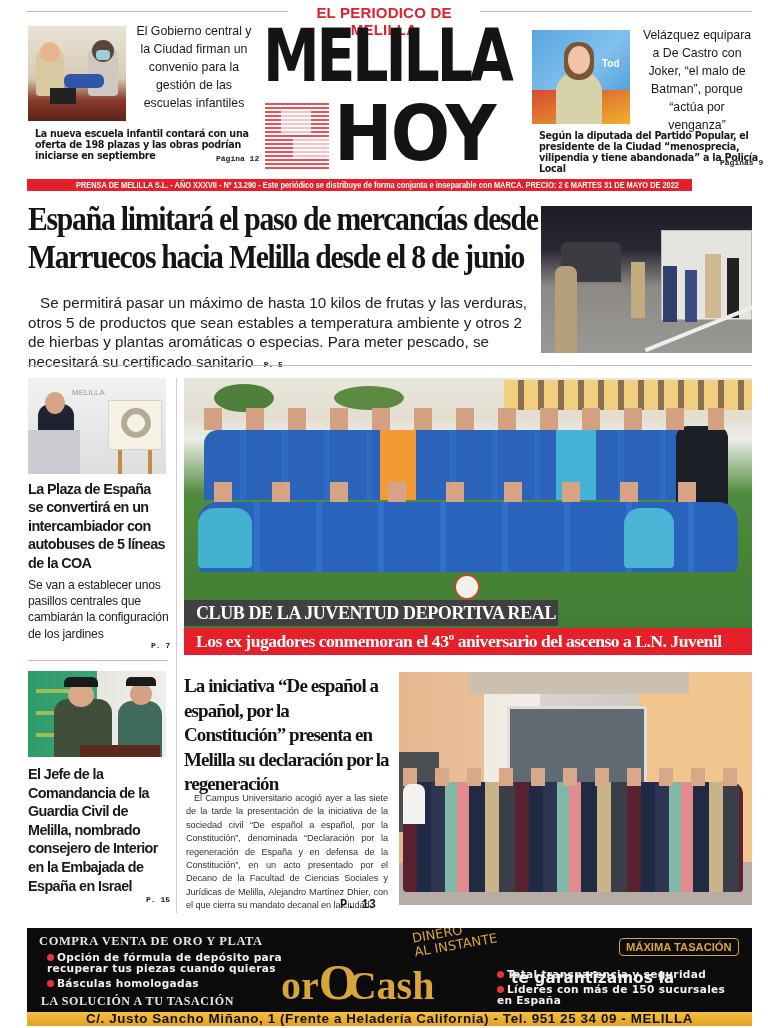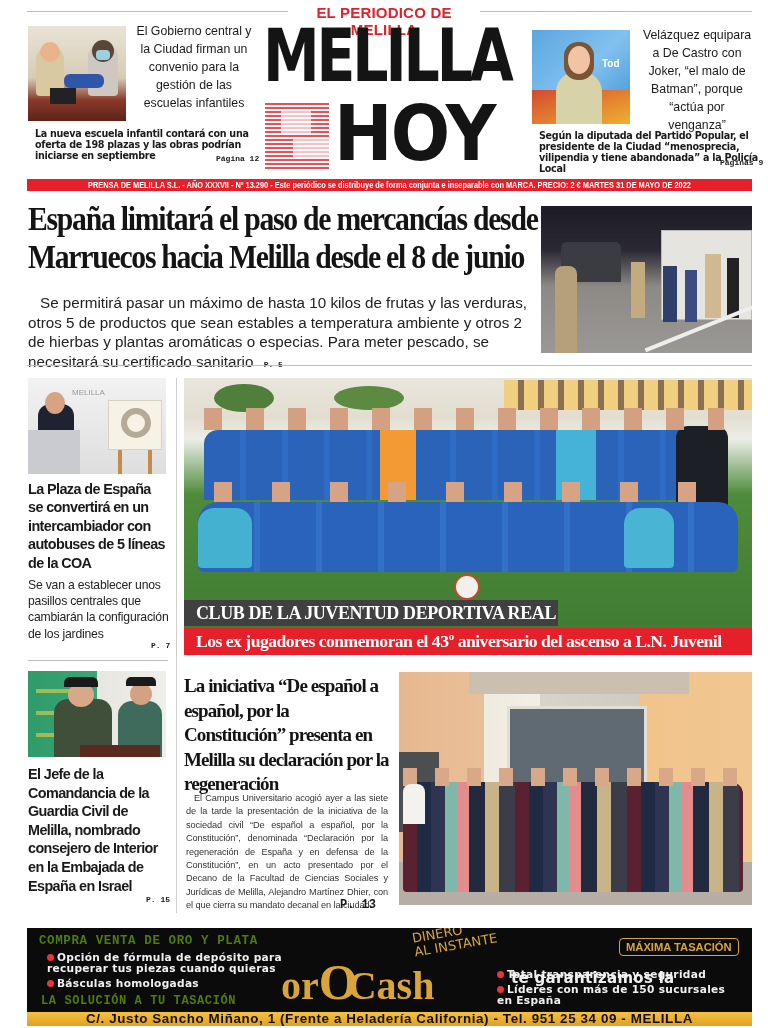--- a/index.html
+++ b/index.html
@@ -13,37 +13,37 @@
 .logo-melilla{left:263px;top:22px;width:252px;height:68px;font-family:"DejaVu Sans",sans-serif;font-weight:bold;font-size:73px;line-height:68px;letter-spacing:-4px;color:#141414;transform:scaleX(0.78);transform-origin:left top;white-space:nowrap;}
 .logo-hoy{left:334px;top:98px;font-family:"DejaVu Sans",sans-serif;font-weight:bold;font-size:76px;line-height:72px;letter-spacing:-2px;color:#141414;transform:scaleX(0.92);transform-origin:left top;}
 .logo-stripes{left:265px;top:103px;width:64px;height:66px;background:repeating-linear-gradient(to bottom,#e8505a 0 2px,#fff 2px 4px);}
 .logo-stripes .cut1{position:absolute;left:16px;top:8px;width:30px;height:22px;background:repeating-linear-gradient(to bottom,#f8c0c4 0 2px,#fff 2px 4px);}
 .logo-stripes .cut2{position:absolute;left:28px;top:36px;width:36px;height:20px;background:repeating-linear-gradient(to bottom,#f8c0c4 0 2px,#fff 2px 4px);}
 
 .teaser-title{font-size:13.4px;line-height:18px;text-align:center;color:#1a1a1a;font-family:"Liberation Sans",sans-serif;transform:scaleX(0.92);transform-origin:center top;}
 .teaser-sub{font-size:9.6px;line-height:11px;font-weight:bold;font-family:"DejaVu Sans",sans-serif;letter-spacing:-0.3px;margin-left:7px;}
 .pageref{font-size:8px;font-weight:bold;font-family:Liberation Mono, monospace;}
 
-.infobar{left:27px;top:179px;width:725px;height:12px;background:#e5202a;color:#fff;font-size:8.6px;line-height:12px;text-align:center;white-space:nowrap;font-weight:bold;}
+.infobar{left:27px;top:179px;width:665px;height:12px;background:#e5202a;color:#fff;font-size:8.6px;line-height:12px;text-align:center;white-space:nowrap;font-weight:bold;}
 .infobar span{display:inline-block;transform:scaleX(0.86);transform-origin:center;}
 
 .lead-head{left:28px;top:200px;width:510px;font-family:"Liberation Serif",serif;font-weight:bold;font-size:33px;line-height:38px;letter-spacing:-1.4px;color:#141414;transform:scaleX(0.90);transform-origin:left top;white-space:nowrap;}
 .lead-body{left:28px;top:293px;width:512px;font-size:15.2px;line-height:19.6px;color:#222;}
 .lead-body .indent{padding-left:12px;}
 
 .side-head{font-family:"Liberation Sans",sans-serif;font-weight:bold;font-size:14.4px;line-height:18.4px;letter-spacing:-0.6px;color:#1a1a1a;}
 .side-body{font-size:12.2px;line-height:16.2px;color:#222;letter-spacing:-0.2px;}
 .caption-orange{left:184px;top:600px;width:374px;height:26px;background:#404040;color:#fff;font-family:"Liberation Serif",serif;font-weight:bold;font-size:18px;line-height:26px;padding-left:12px;white-space:nowrap;letter-spacing:-0.4px;}
 .caption-red{left:184px;top:628px;width:568px;height:27px;background:#e5202a;color:#fff;font-family:"Liberation Serif",serif;font-weight:bold;font-size:17.6px;line-height:27px;padding-left:12px;white-space:nowrap;letter-spacing:-0.5px;}
 .ini-head{left:184px;top:674px;width:208px;font-family:"Liberation Serif",serif;font-weight:bold;font-size:19px;line-height:24.6px;letter-spacing:-0.9px;color:#141414;}
 .ini-body{left:186px;top:792px;width:202px;font-size:9.2px;line-height:13.4px;color:#333;text-align:justify;letter-spacing:-0.1px;}
 
 .ad{left:27px;top:928px;width:725px;height:98px;background:#0b0b0b;overflow:hidden;}
 .ad-strip{position:absolute;left:0;top:84px;width:725px;height:14px;background:linear-gradient(#f5c042,#e2a020);color:#111;font-weight:bold;font-size:13.4px;line-height:14px;text-align:center;white-space:nowrap;letter-spacing:0.6px;}
-.ad-h{position:absolute;color:#4d7c0f;font-family:Liberation Mono, monospace;font-weight:bold;font-size:12.5px;letter-spacing:0.6px;white-space:nowrap;}
+.ad-h{position:absolute;color:#e5e5e5;font-family:Liberation Serif, serif;font-weight:bold;font-size:12.5px;letter-spacing:0.6px;white-space:nowrap;}
 .ad-b{position:absolute;color:#f0f0f0;font-family:"DejaVu Sans",sans-serif;font-weight:bold;font-size:10.6px;line-height:11px;letter-spacing:0.3px;white-space:nowrap;}
 .dot{display:inline-block;width:7px;height:7px;border-radius:50%;background:#e8343b;margin-right:3px;vertical-align:0px;}
 .gold{color:#d9a53a;}
 </style>
 </head>
 <body>
 
 <div class="rule" style="left:27px;top:11px;width:725px;"></div>
 
 <div class="abs kicker">EL PERIODICO DE MELILLA</div>

